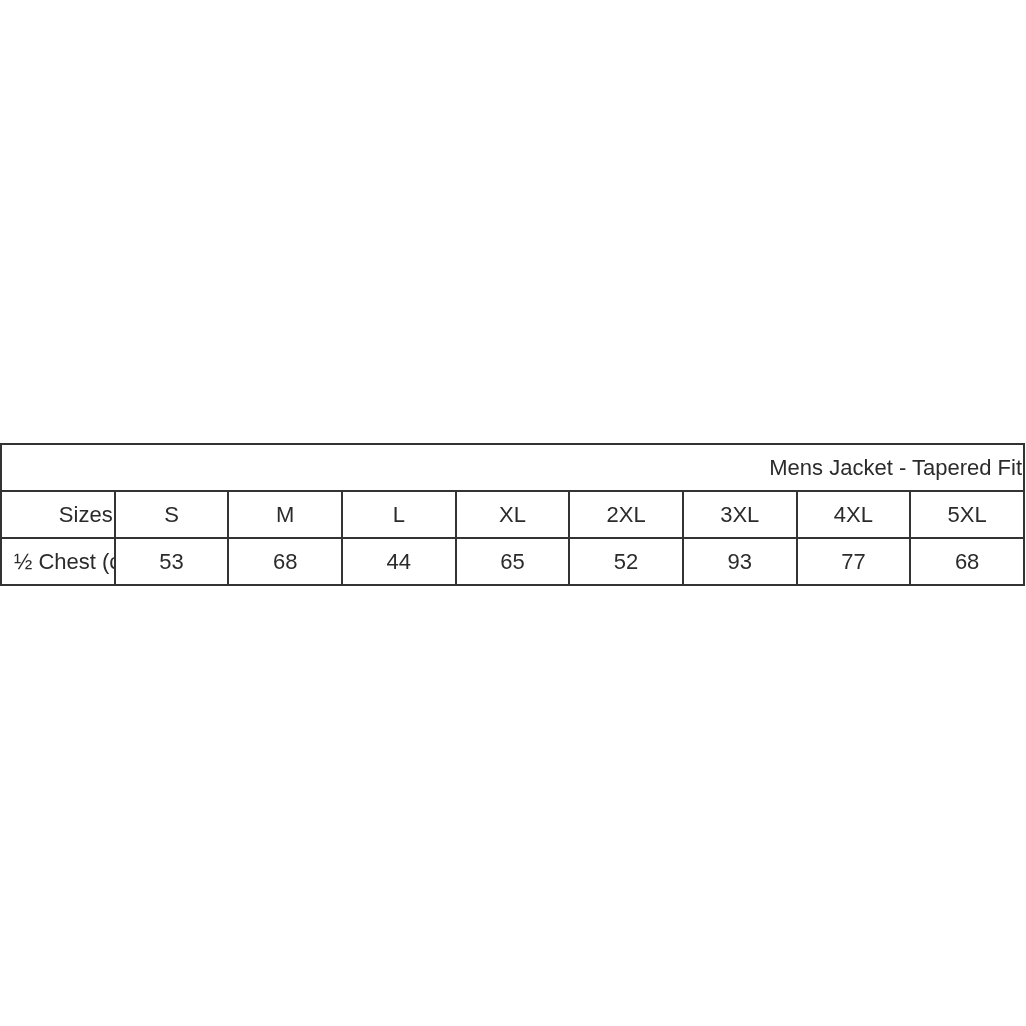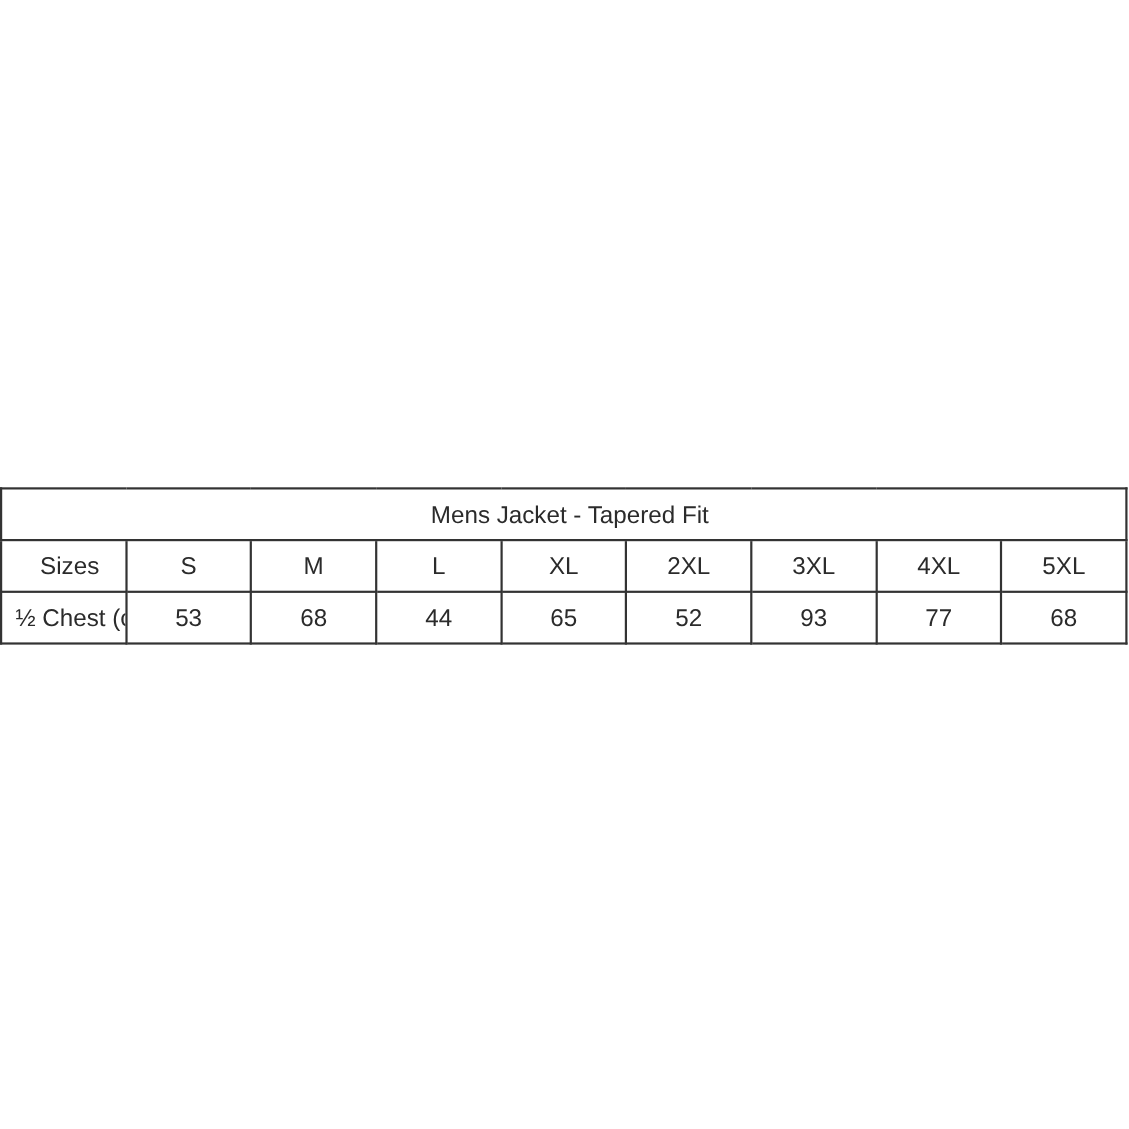--- a/index.html
+++ b/index.html
@@ -33,27 +33,27 @@
   table.size-chart td {
     border: 2px solid #333333;
     height: 43px;
     font-size: 22px;
     vertical-align: middle;
     background: #ffffff;
     overflow: hidden;
     white-space: nowrap;
   }
   td.title-cell {
-    text-align: center;
+    text-align: right;
     padding-left: 12px;
     font-size: 22px;
     margin-top: 25px;
   }
   td.label-cell {
-    text-align: center;
+    text-align: right;
     padding-left: 12px;
     width: 175px;
   }
   td.data-cell {
     text-align: center;
     width: 106px;
   }
 </style>
 </head>
 <body>

